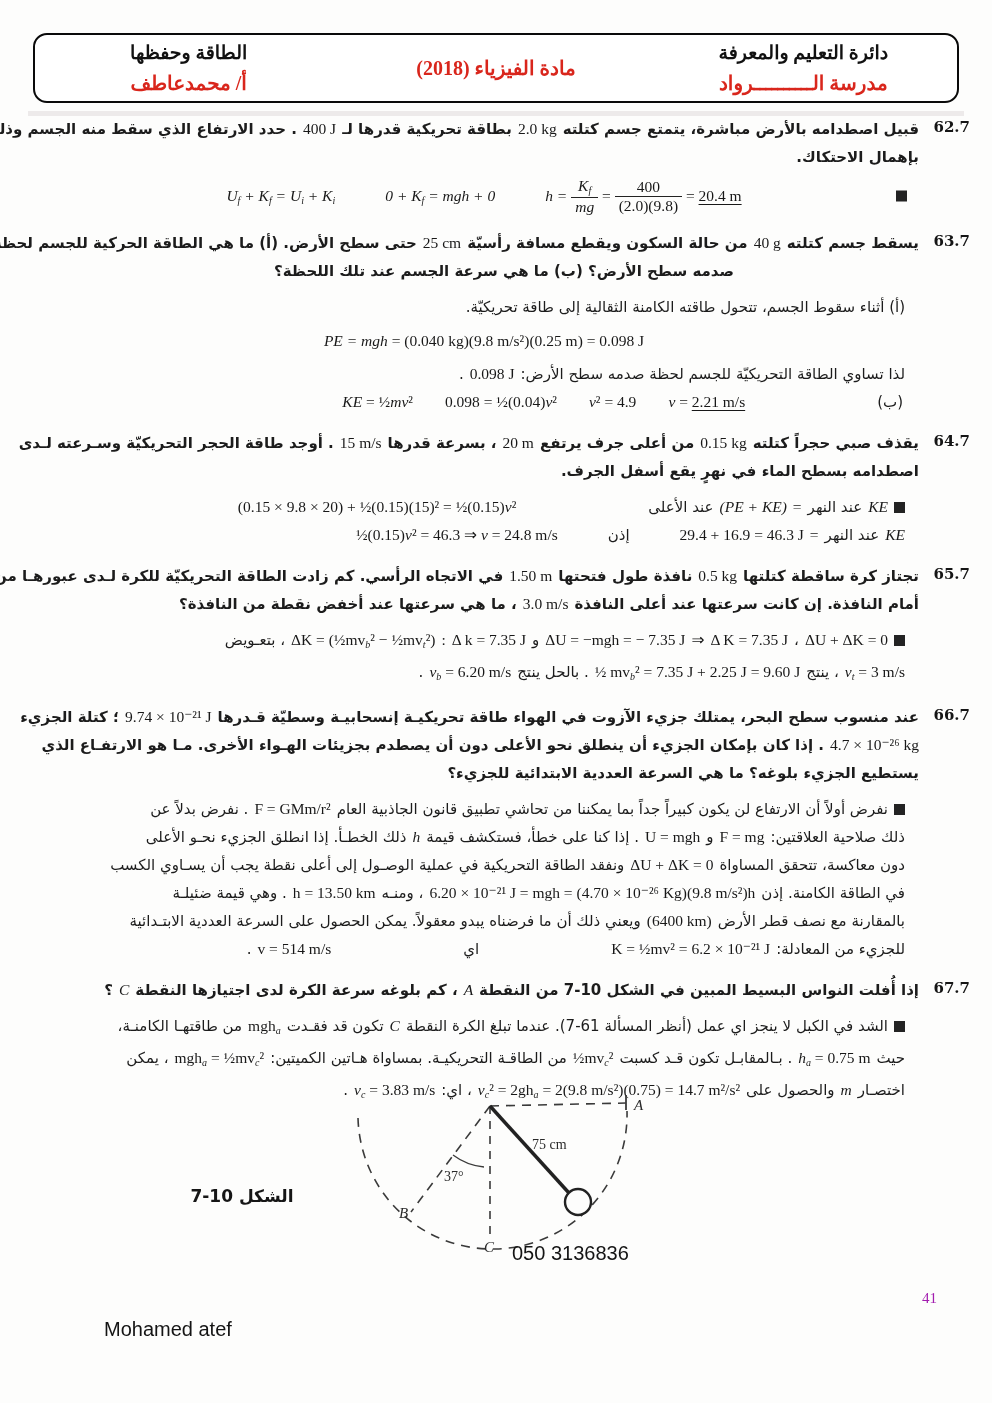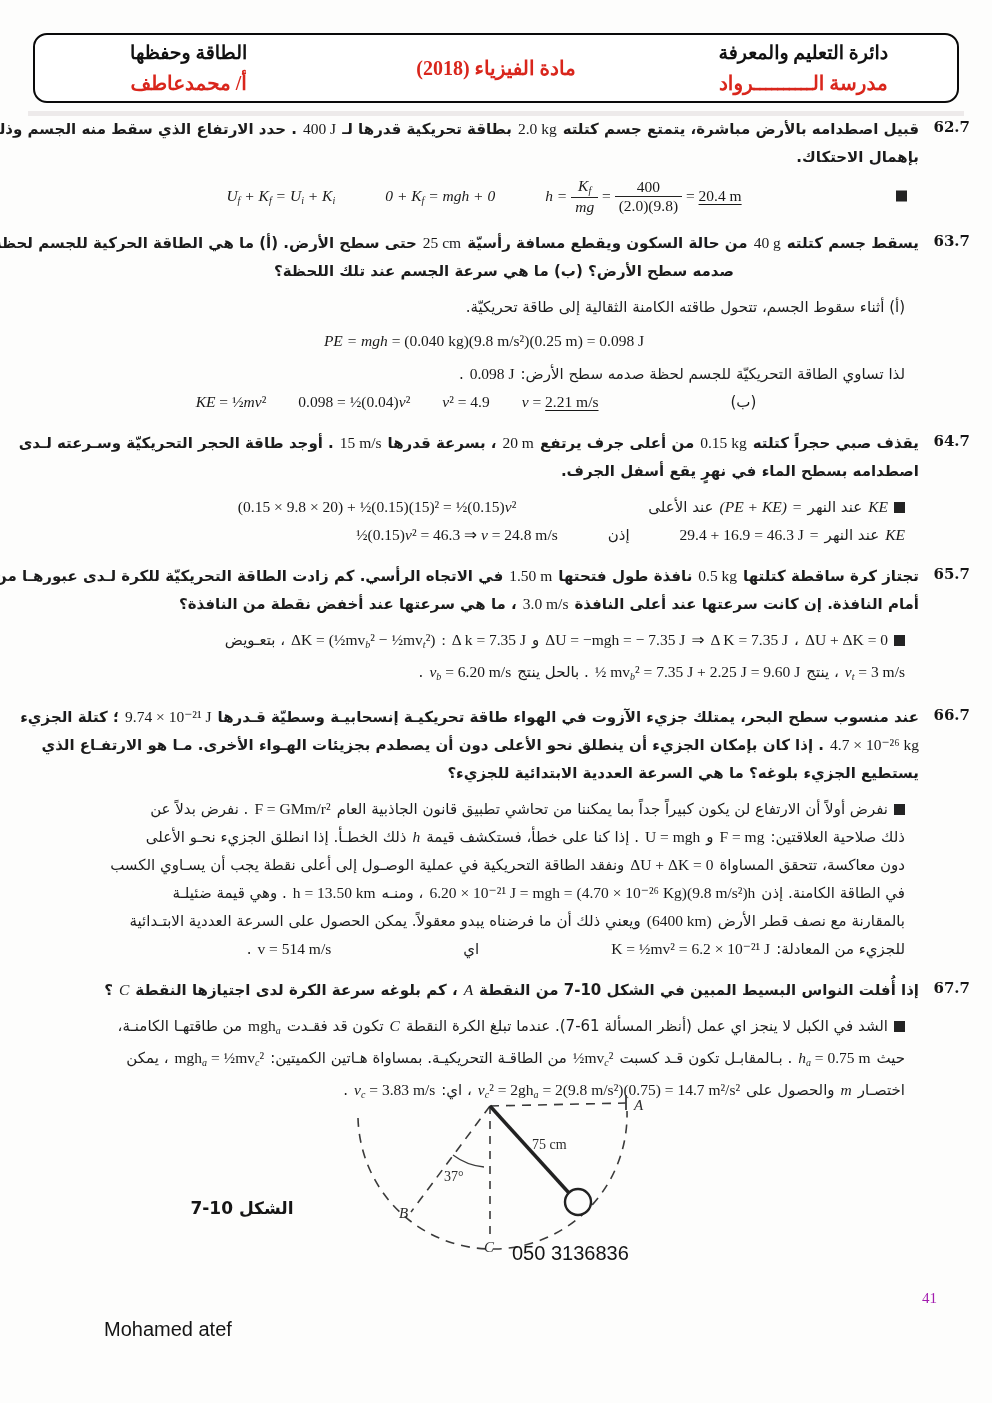--- a/index.html
+++ b/index.html
@@ -32,24 +32,24 @@
   .fnum{display:block;border-bottom:1.2px solid #222;padding:0 4px;}
   .fden{display:block;padding:0 4px;}
   .sp{display:inline-block;}
   .sp.md{width:20px;} .sp.lg{width:38px;} .sp.xl{width:120px;}
   .mk{width:11px;height:11px;background:#232323;display:inline-block;margin:0 5px;vertical-align:-1px;}
   .gap{margin-top:8px;}
   .ctr{direction:ltr;text-align:center;margin:6px 0;}
   .ctr .mk{position:absolute;right:12px;top:50%;transform:translateY(-50%);}
   .ind{padding-right:185px;}
   .sol{padding-right:14px;}
-  .mix{padding-right:16px;text-align:center;}
+  .mix{padding-right:16px;}
   
   .figwrap{position:absolute;top:1086px;left:180px;width:540px;height:200px;}
-  .figcap{position:absolute;left:6px;top:112px;width:112px;text-align:center;
+  .figcap{position:absolute;left:6px;top:100px;width:112px;text-align:center;
           font-size:17px;font-weight:700;color:#161616;}
   .fig-svg{position:absolute;left:0;top:0;}
   .flabel{font-family:"Liberation Serif",serif;font-style:italic;font-size:15px;fill:#2a2a2a;}
   .fmeas{font-family:"Liberation Serif",serif;font-size:14px;fill:#2a2a2a;}
   
   .foot-name{position:absolute;left:104px;top:1318px;font-size:20px;color:#141414;
              font-family:"Liberation Sans",sans-serif;}
   .foot-phone{position:absolute;left:512px;top:1242px;font-size:20px;color:#141414;
               font-family:"Liberation Sans",sans-serif;}
   .page-num{position:absolute;left:922px;top:1290px;font-size:15px;color:#a21caf;

